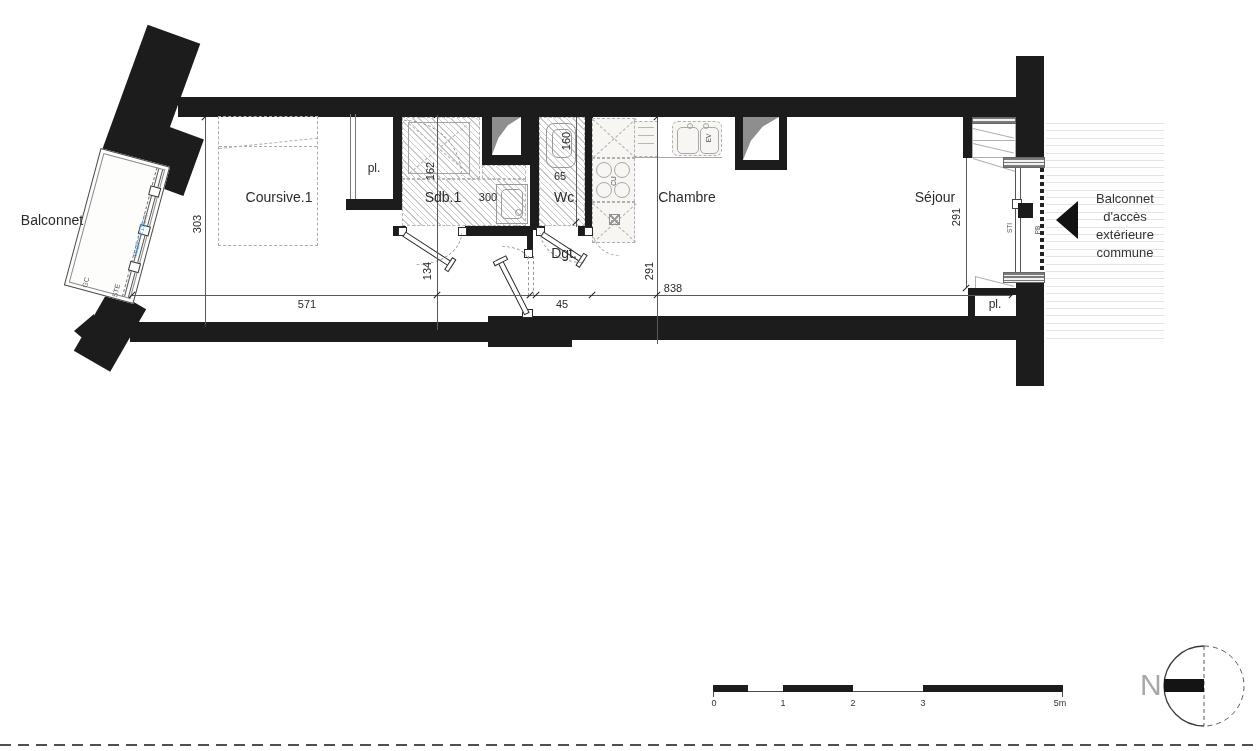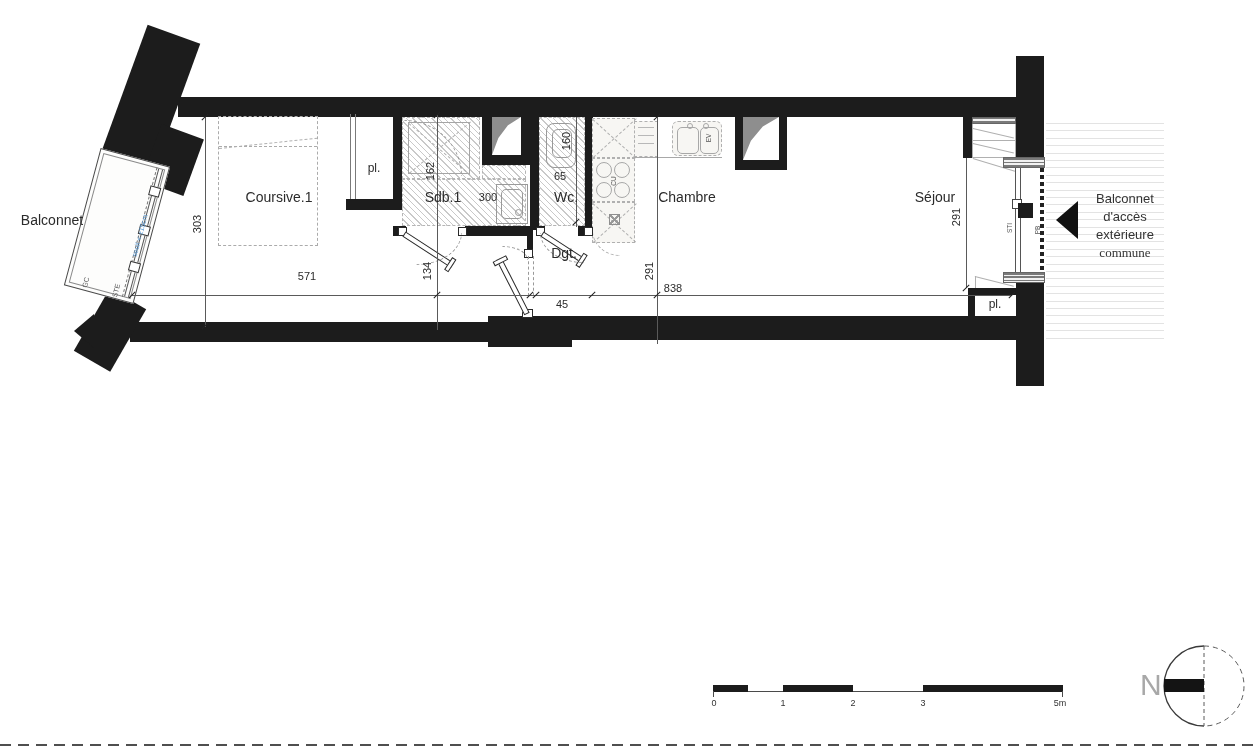--- a/index.html
+++ b/index.html
@@ -166,21 +166,21 @@
   <div class="abs" style="left:1040px;top:168px;width:4px;height:104px;background:repeating-linear-gradient(180deg,#222 0 4px,transparent 4px 7px);"></div>
   <div class="diag" style="left:975px;top:276px;width:40px;transform:rotate(14deg);"></div>
   <div class="abs" style="left:975px;top:276px;width:1px;height:12px;background:#b0b0b0;"></div>
 
   <div class="abs" style="left:1046px;top:123px;width:118px;height:222px;background:repeating-linear-gradient(180deg,#e3e3e3 0 1px,transparent 1px 7.4px);"></div>
   <div class="abs" style="left:1056px;top:201px;width:0;height:0;border-top:19px solid transparent;border-bottom:19px solid transparent;border-right:22px solid #111;"></div>
   <div class="coursive-text">
     <span style="display:block;">Balconnet</span>
     <span style="display:block;">d'accès</span>
     <span style="display:block;">extérieure</span>
-    <span style="display:block;font-family:Liberation Serif, serif;">commune</span>
+    <span style="display:block;">commune</span>
   </div>
 
   <div class="dline" style="left:132px;top:295px;width:880px;height:1px;"></div>
   <div class="dline" style="left:205px;top:117px;width:1px;height:210px;"></div>
   <div class="dline" style="left:437px;top:115px;width:1px;height:215px;"></div>
   <div class="dline" style="left:576px;top:117px;width:1px;height:110px;"></div>
   <div class="dline" style="left:657px;top:117px;width:1px;height:227px;"></div>
   <div class="dline" style="left:966px;top:158px;width:1px;height:130px;"></div>
   <div class="tick" style="left:132px;top:295px;"></div>
   <div class="tick" style="left:437px;top:295px;"></div>
@@ -190,21 +190,21 @@
   <div class="tick" style="left:657px;top:295px;"></div>
   <div class="tick" style="left:1012px;top:295px;"></div>
   <div class="tick" style="left:205px;top:117px;"></div>
   <div class="tick" style="left:205px;top:326px;"></div>
   <div class="tick" style="left:437px;top:115px;"></div>
   <div class="tick" style="left:657px;top:117px;"></div>
   <div class="tick" style="left:576px;top:222px;"></div>
   <div class="tick" style="left:966px;top:288px;"></div>
 
   <span class="vdim" style="left:197px;top:224px;">303</span>
-  <span class="dim" style="left:307px;top:276px;">571</span>
+  <span class="dim" style="left:307px;top:304px;">571</span>
   <span class="vdim" style="left:430px;top:171px;">162</span>
   <span class="dim" style="left:488px;top:197px;">300</span>
   <span class="vdim" style="left:427px;top:271px;">134</span>
   <span class="vdim" style="left:566px;top:141px;">160</span>
   <span class="dim" style="left:560px;top:176px;">65</span>
   <span class="dim" style="left:562px;top:304px;">45</span>
   <span class="vdim" style="left:649px;top:271px;">291</span>
   <span class="dim" style="left:673px;top:288px;">838</span>
   <span class="vdim" style="left:956px;top:217px;">291</span>
 

